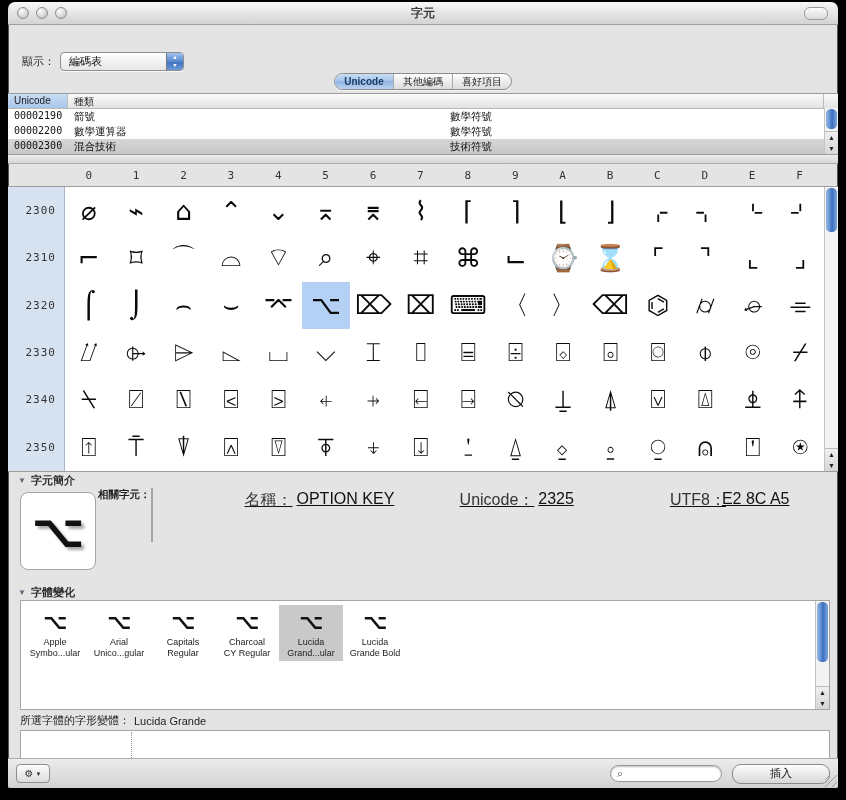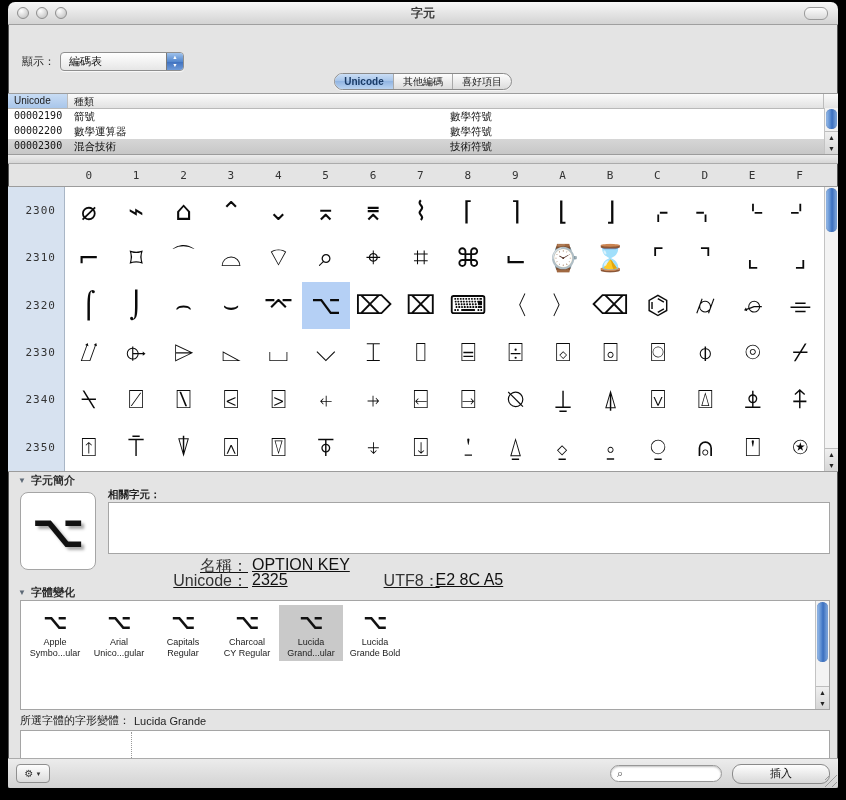--- a/index.html
+++ b/index.html
@@ -73,21 +73,21 @@
   .gcell.sel{background:#B5D0F5;}
 
   
   .sechead{height:16px;display:flex;align-items:center;padding-left:10px;font-size:11px;font-weight:bold;color:#2F2F2F;}
   .disc{font-size:8px;color:#5E6A77;margin-right:5px;}
   .info{height:96px;display:flex;padding:0 8px 0 12px;}
   .glyphbox{width:74px;height:76px;background:#FFF;border:1px solid #A5A5A5;border-radius:8px;
             display:flex;align-items:center;justify-content:center;flex:none;margin-top:4px;}
   .bigglyph{font-family:"DejaVu Sans",sans-serif;font-size:46px;font-weight:bold;color:#111;
             text-shadow:3px 3px 3px #AAA;}
-  .infocol{flex:1;margin-left:12px;display:flex;flex-direction:column;}
+  .infocol{flex:1;margin-left:2px;display:flex;flex-direction:row;}
   .rel-lab{font-size:10.5px;font-weight:bold;color:#222;height:14px;}
   .relbox{height:52px;background:#FFF;border:1px solid #A5A5A5;}
   .metaline{font-size:16px;color:#111;height:13px;margin-top:2px;display:flex;text-decoration:underline;}
   .mlab{width:48px;text-align:right;color:#333;flex:none;}
   .mlab.first{width:140px;}
   .mval{margin-left:4px;}
   .utf8grp{margin-left:96px;display:flex;}
 
   
   .collrow{height:24px;display:flex;align-items:center;padding-left:12px;}

